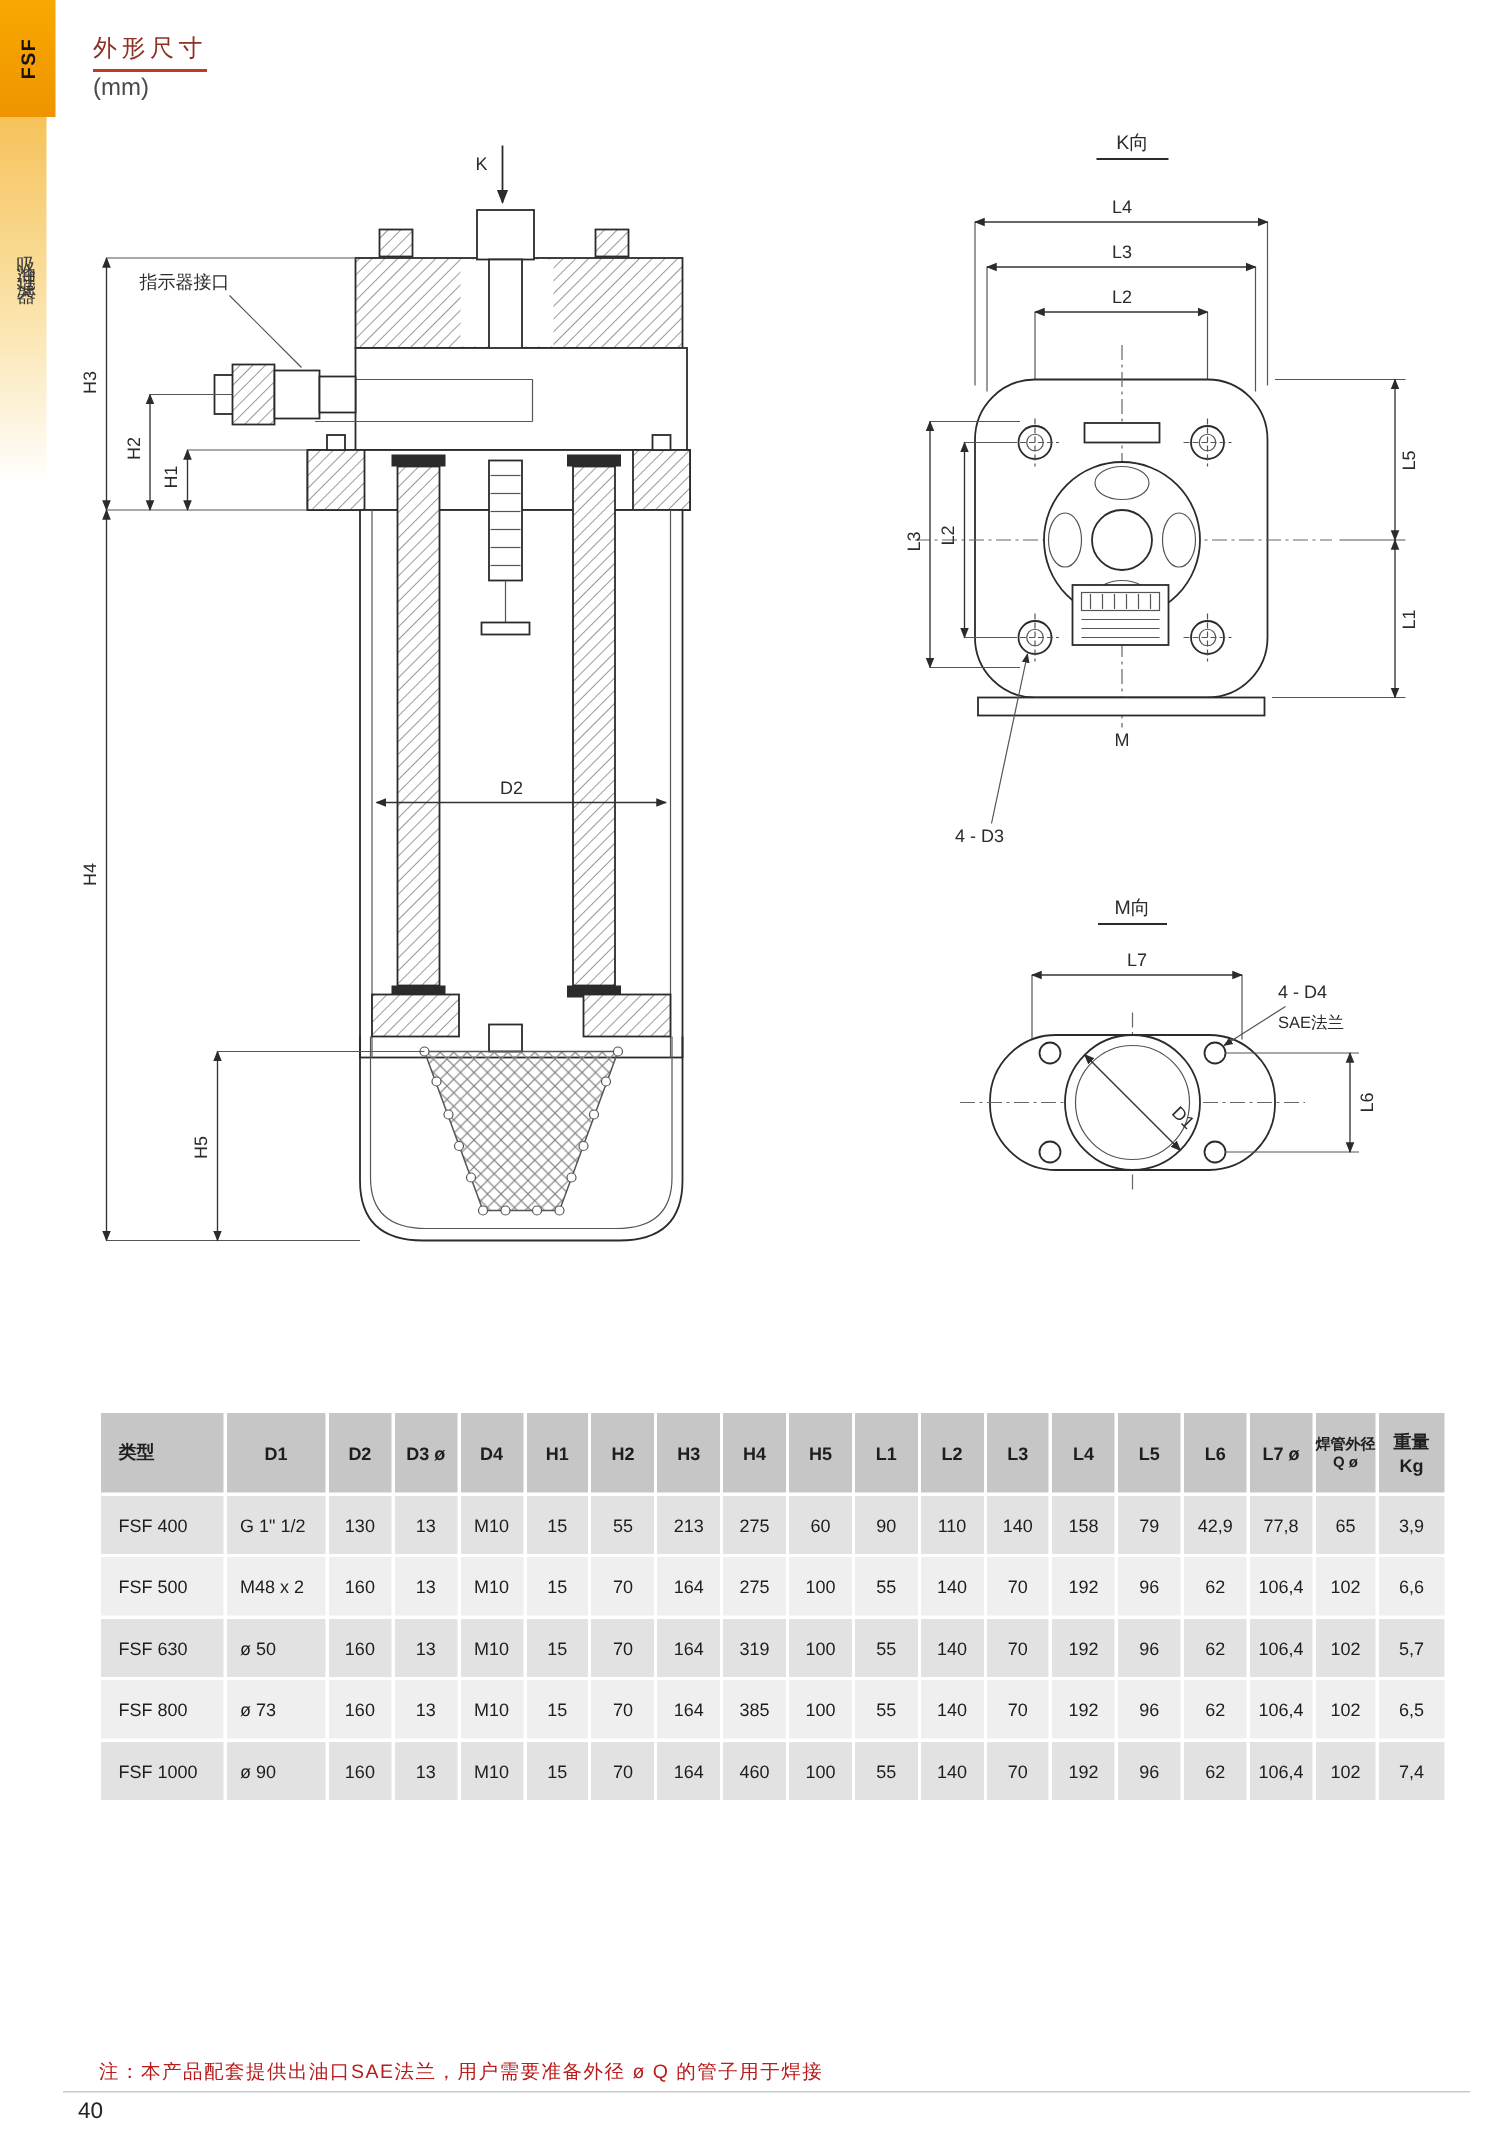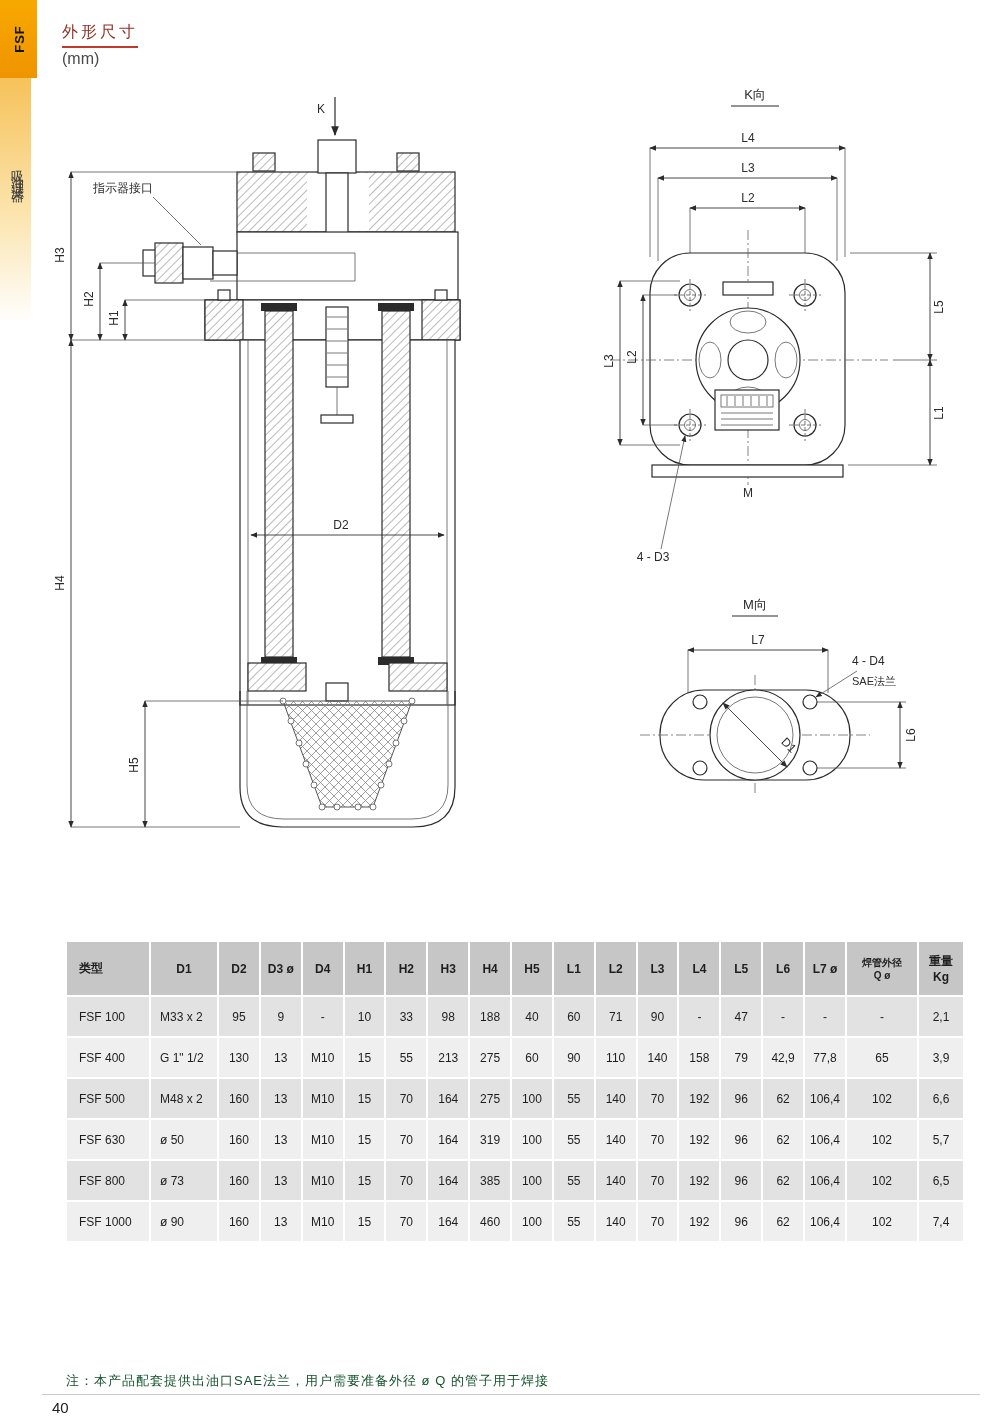--- a/index.html
+++ b/index.html
@@ -39,25 +39,25 @@
                border-collapse:collapse; table-layout:fixed; font-size:12px; color:#1e1e1e; }
   .dim-table th, .dim-table td { border:2px solid #fff; text-align:center; overflow:hidden; }
   .dim-table th { background:#c6c6c6; font-weight:bold; height:55px; white-space:pre-line; }
   .dim-table td { height:41px; }
   .dim-table tbody tr:nth-child(odd) td  { background:#e2e2e2; }
   .dim-table tbody tr:nth-child(even) td { background:#efefef; }
   .dim-table th:first-child, .dim-table td:first-child { text-align:left; padding-left:12px; }
   .dim-table td:nth-child(2) { text-align:left; padding-left:9px; }
   .dim-table th:nth-child(1) { width:84px; }
   .dim-table th:nth-child(2) { width:68px; }
-  .dim-table th:nth-child(18){ width:72px; font-size:10px; }
+  .dim-table th:nth-child(18){ width:42px; font-size:10px; }
   .dim-table th:nth-child(19){ width:46px; }
 
   
-  .note { position:absolute; left:66px; top:1372px; font-size:13px; color:#14532d; letter-spacing:1px; }
+  .note { position:absolute; left:66px; top:1372px; font-size:13px; color:#b91c1c; letter-spacing:1px; }
   .footer-rule { position:absolute; left:42px; top:1394px; width:938px; height:1px; background:#c9c9c9; }
   .pagenum { position:absolute; left:52px; top:1399px; font-size:15px; color:#222; }
 </style>
 </head>
 <body>
 
 <div class="page">
 
   <div class="fsf-tab">
     <span>FSF</span>
@@ -327,41 +327,20 @@
           <th>L6</th>
           <th>L7 ø</th>
           <th>焊管外径
 Q ø</th>
           <th>重量
 Kg</th>
         </tr>
       </thead>
       <tbody>
         <tr>
-          <td>FSF 100</td>
-          <td>M33 x 2</td>
-          <td>95</td>
-          <td>9</td>
-          <td>-</td>
-          <td>10</td>
-          <td>33</td>
-          <td>98</td>
-          <td>188</td>
-          <td>40</td>
-          <td>60</td>
-          <td>71</td>
-          <td>90</td>
-          <td>-</td>
-          <td>47</td>
-          <td>-</td>
-          <td>-</td>
-          <td>-</td>
-          <td>2,1</td>
-        </tr>
-        <tr>
           <td>FSF 400</td>
           <td>G 1" 1/2</td>
           <td>130</td>
           <td>13</td>
           <td>M10</td>
           <td>15</td>
           <td>55</td>
           <td>213</td>
           <td>275</td>
           <td>60</td>

